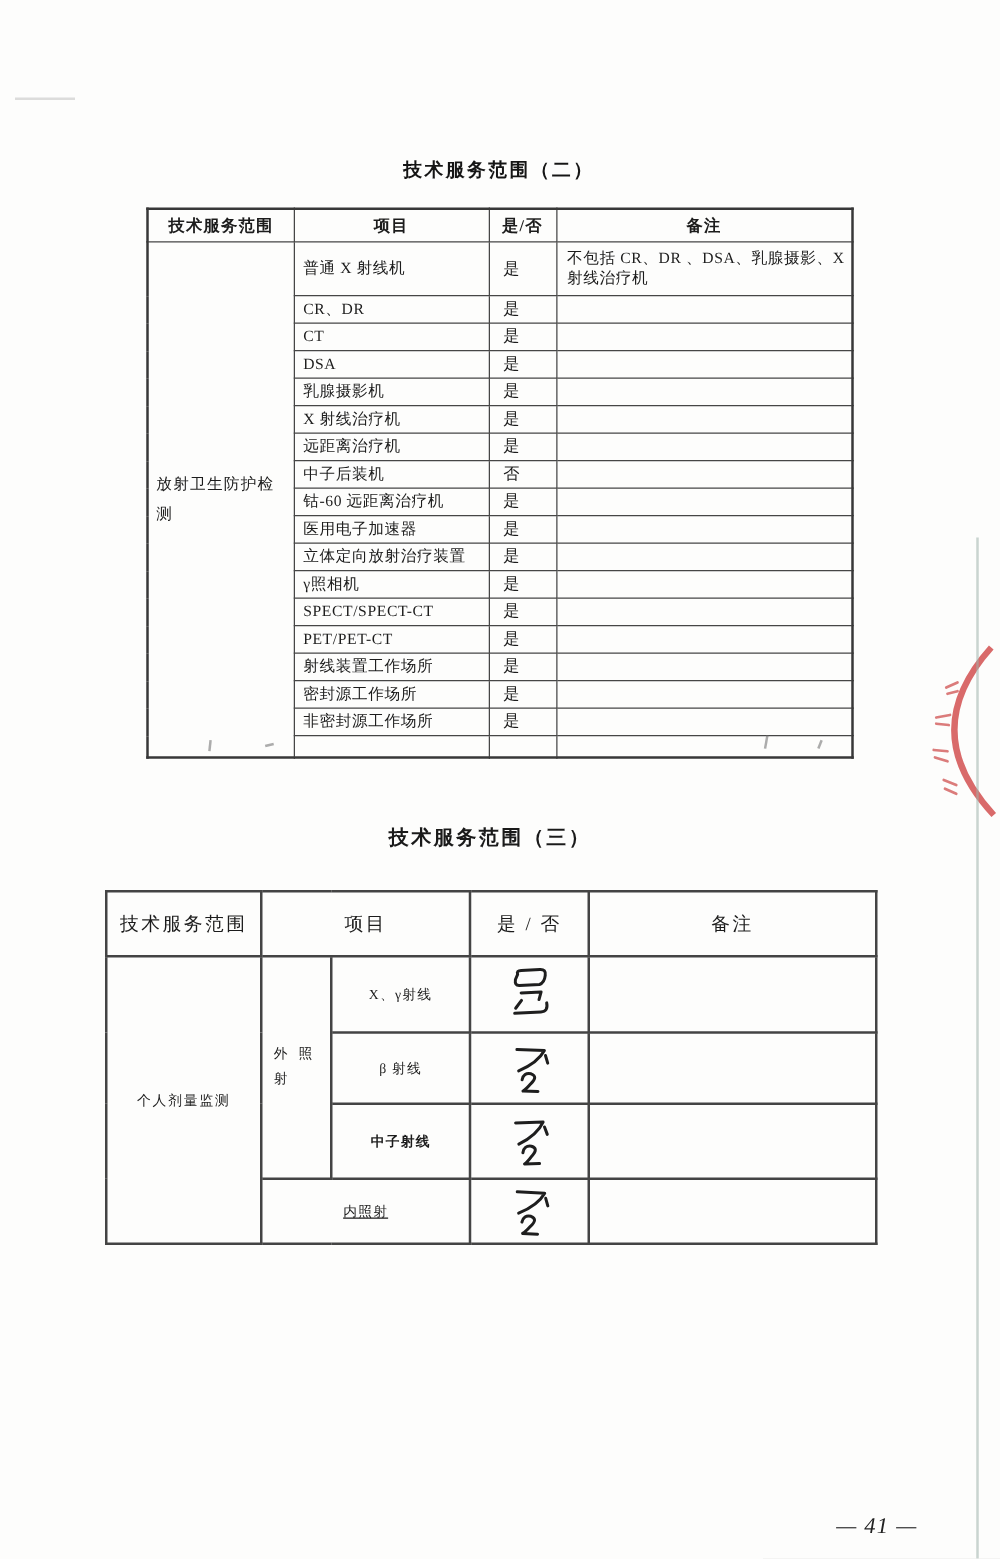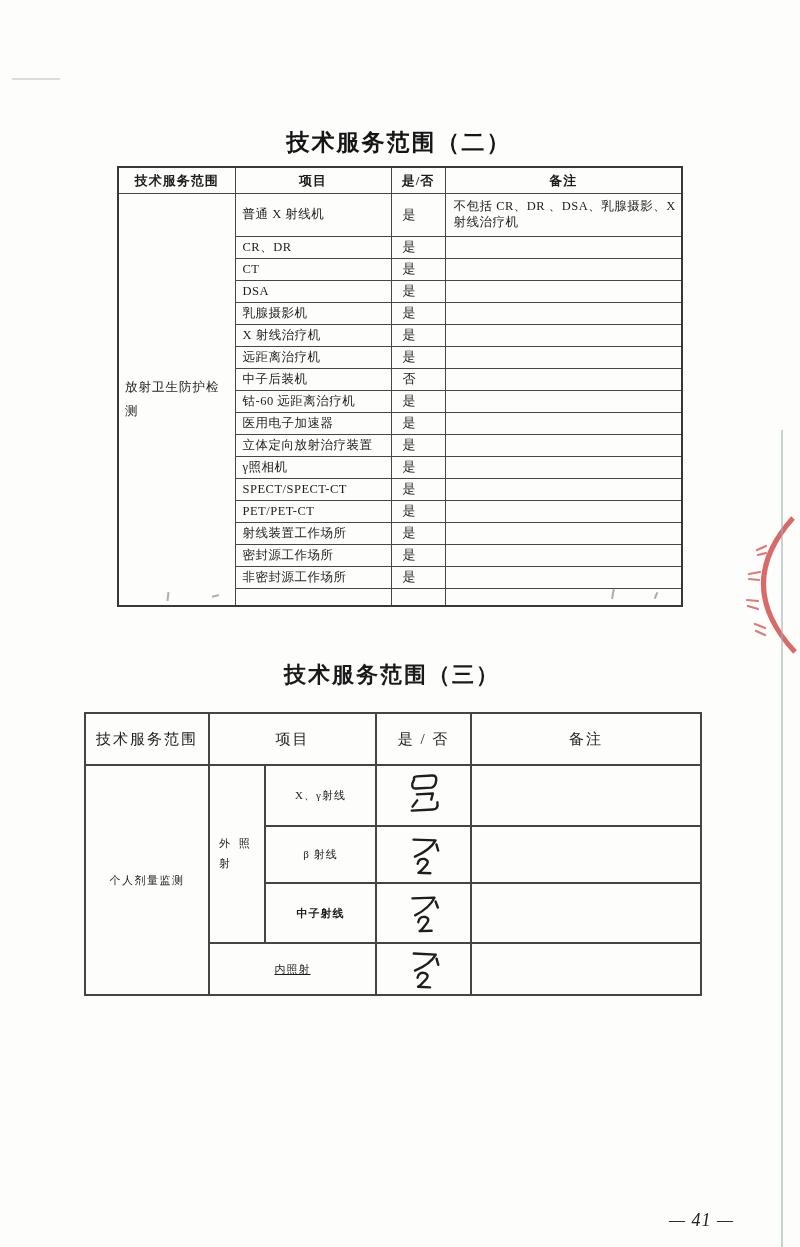--- a/index.html
+++ b/index.html
@@ -6,26 +6,26 @@
   .page{
     position:relative;width:800px;height:1247px;margin:0 auto;
     background:#fdfdfc;overflow:hidden;
     font-family:"Liberation Serif","DejaVu Serif",serif;
     color:#1c1c1c;
   }
   
   .title1{
     position:absolute;left:117px;top:127px;width:564px;text-align:center;
     font-family:"Liberation Sans","DejaVu Sans",sans-serif;
-    font-weight:bold;font-size:23px;letter-spacing:2px;color:#151515;
+    font-weight:bold;font-size:15px;letter-spacing:2px;color:#151515;
   }
   .title2{
     position:absolute;left:84px;top:660px;width:616px;text-align:center;
     font-family:"Liberation Sans","DejaVu Sans",sans-serif;
-    font-weight:bold;font-size:22px;letter-spacing:2px;color:#1a1a1a;
+    font-weight:bold;font-size:16px;letter-spacing:2px;color:#1a1a1a;
   }
   
   .t1wrap{position:absolute;left:117px;top:166px;}
   table{border-collapse:collapse;table-layout:fixed;background:transparent;}
   .t1{width:564px;border:2px solid #383838;}
   .t1 th,.t1 td{border:1.5px solid #464646;padding:0 5px;overflow:hidden;}
   .t1 th{height:25px;font-size:13px;font-weight:bold;text-align:center;letter-spacing:1px;}
   .t1 td{height:21px;font-size:12.5px;line-height:1.25;}
   .t1 td.item{text-align:left;padding-left:7px;letter-spacing:.5px;}
   .t1 td.yn{text-align:left;padding-left:11px;font-size:13px;}

